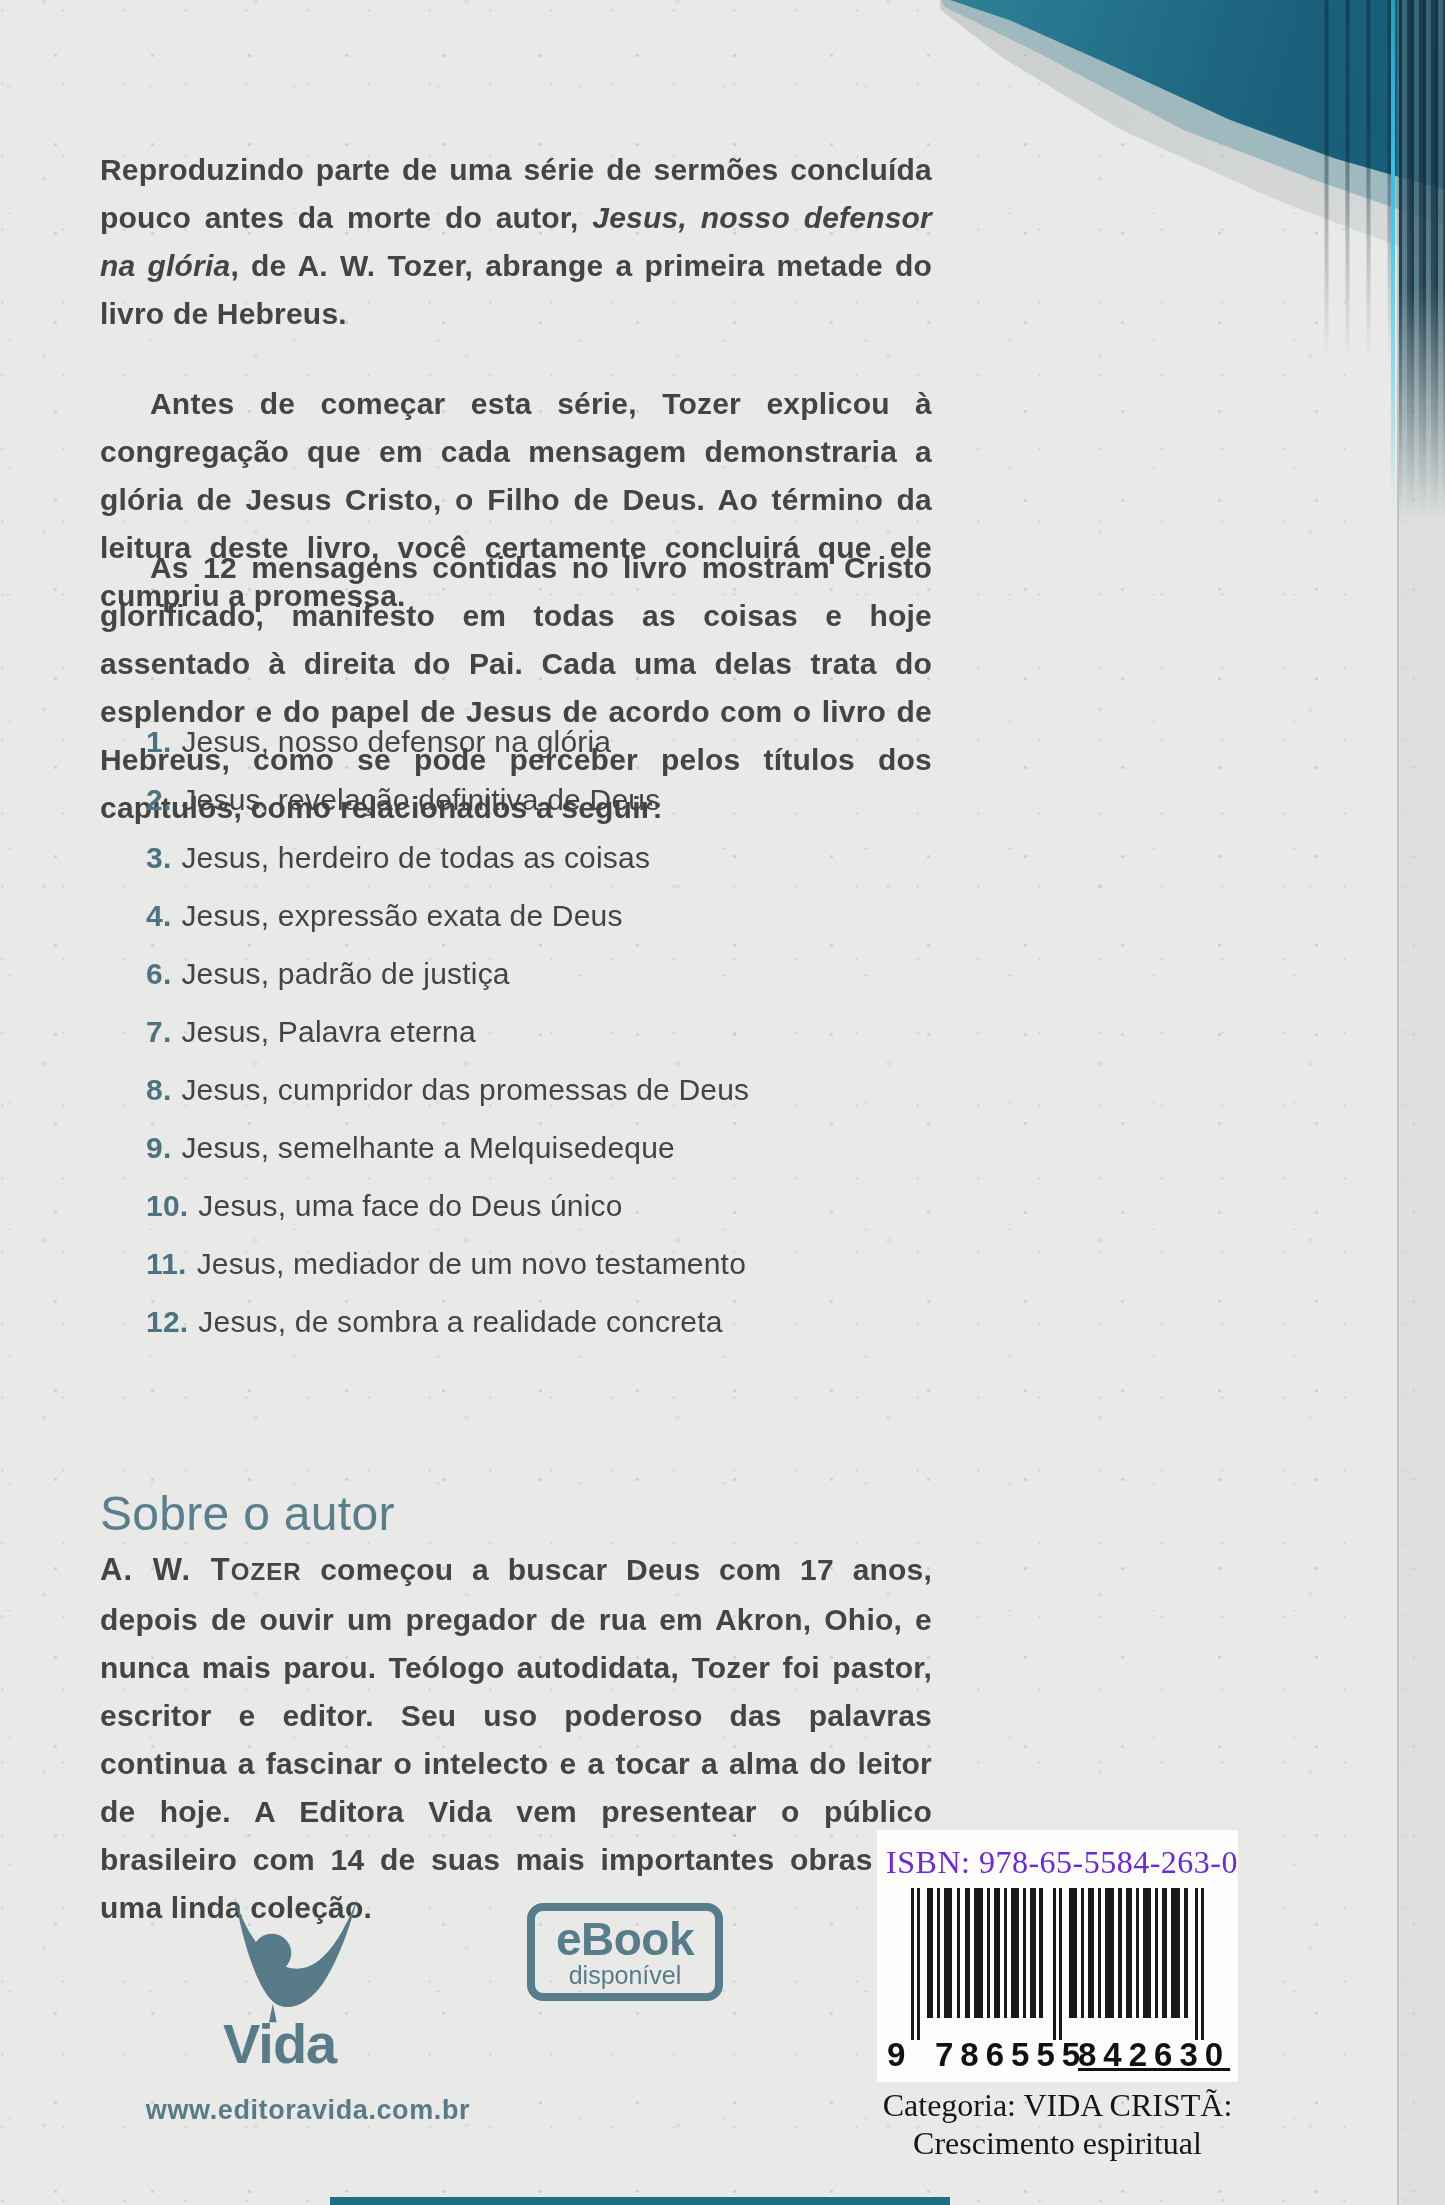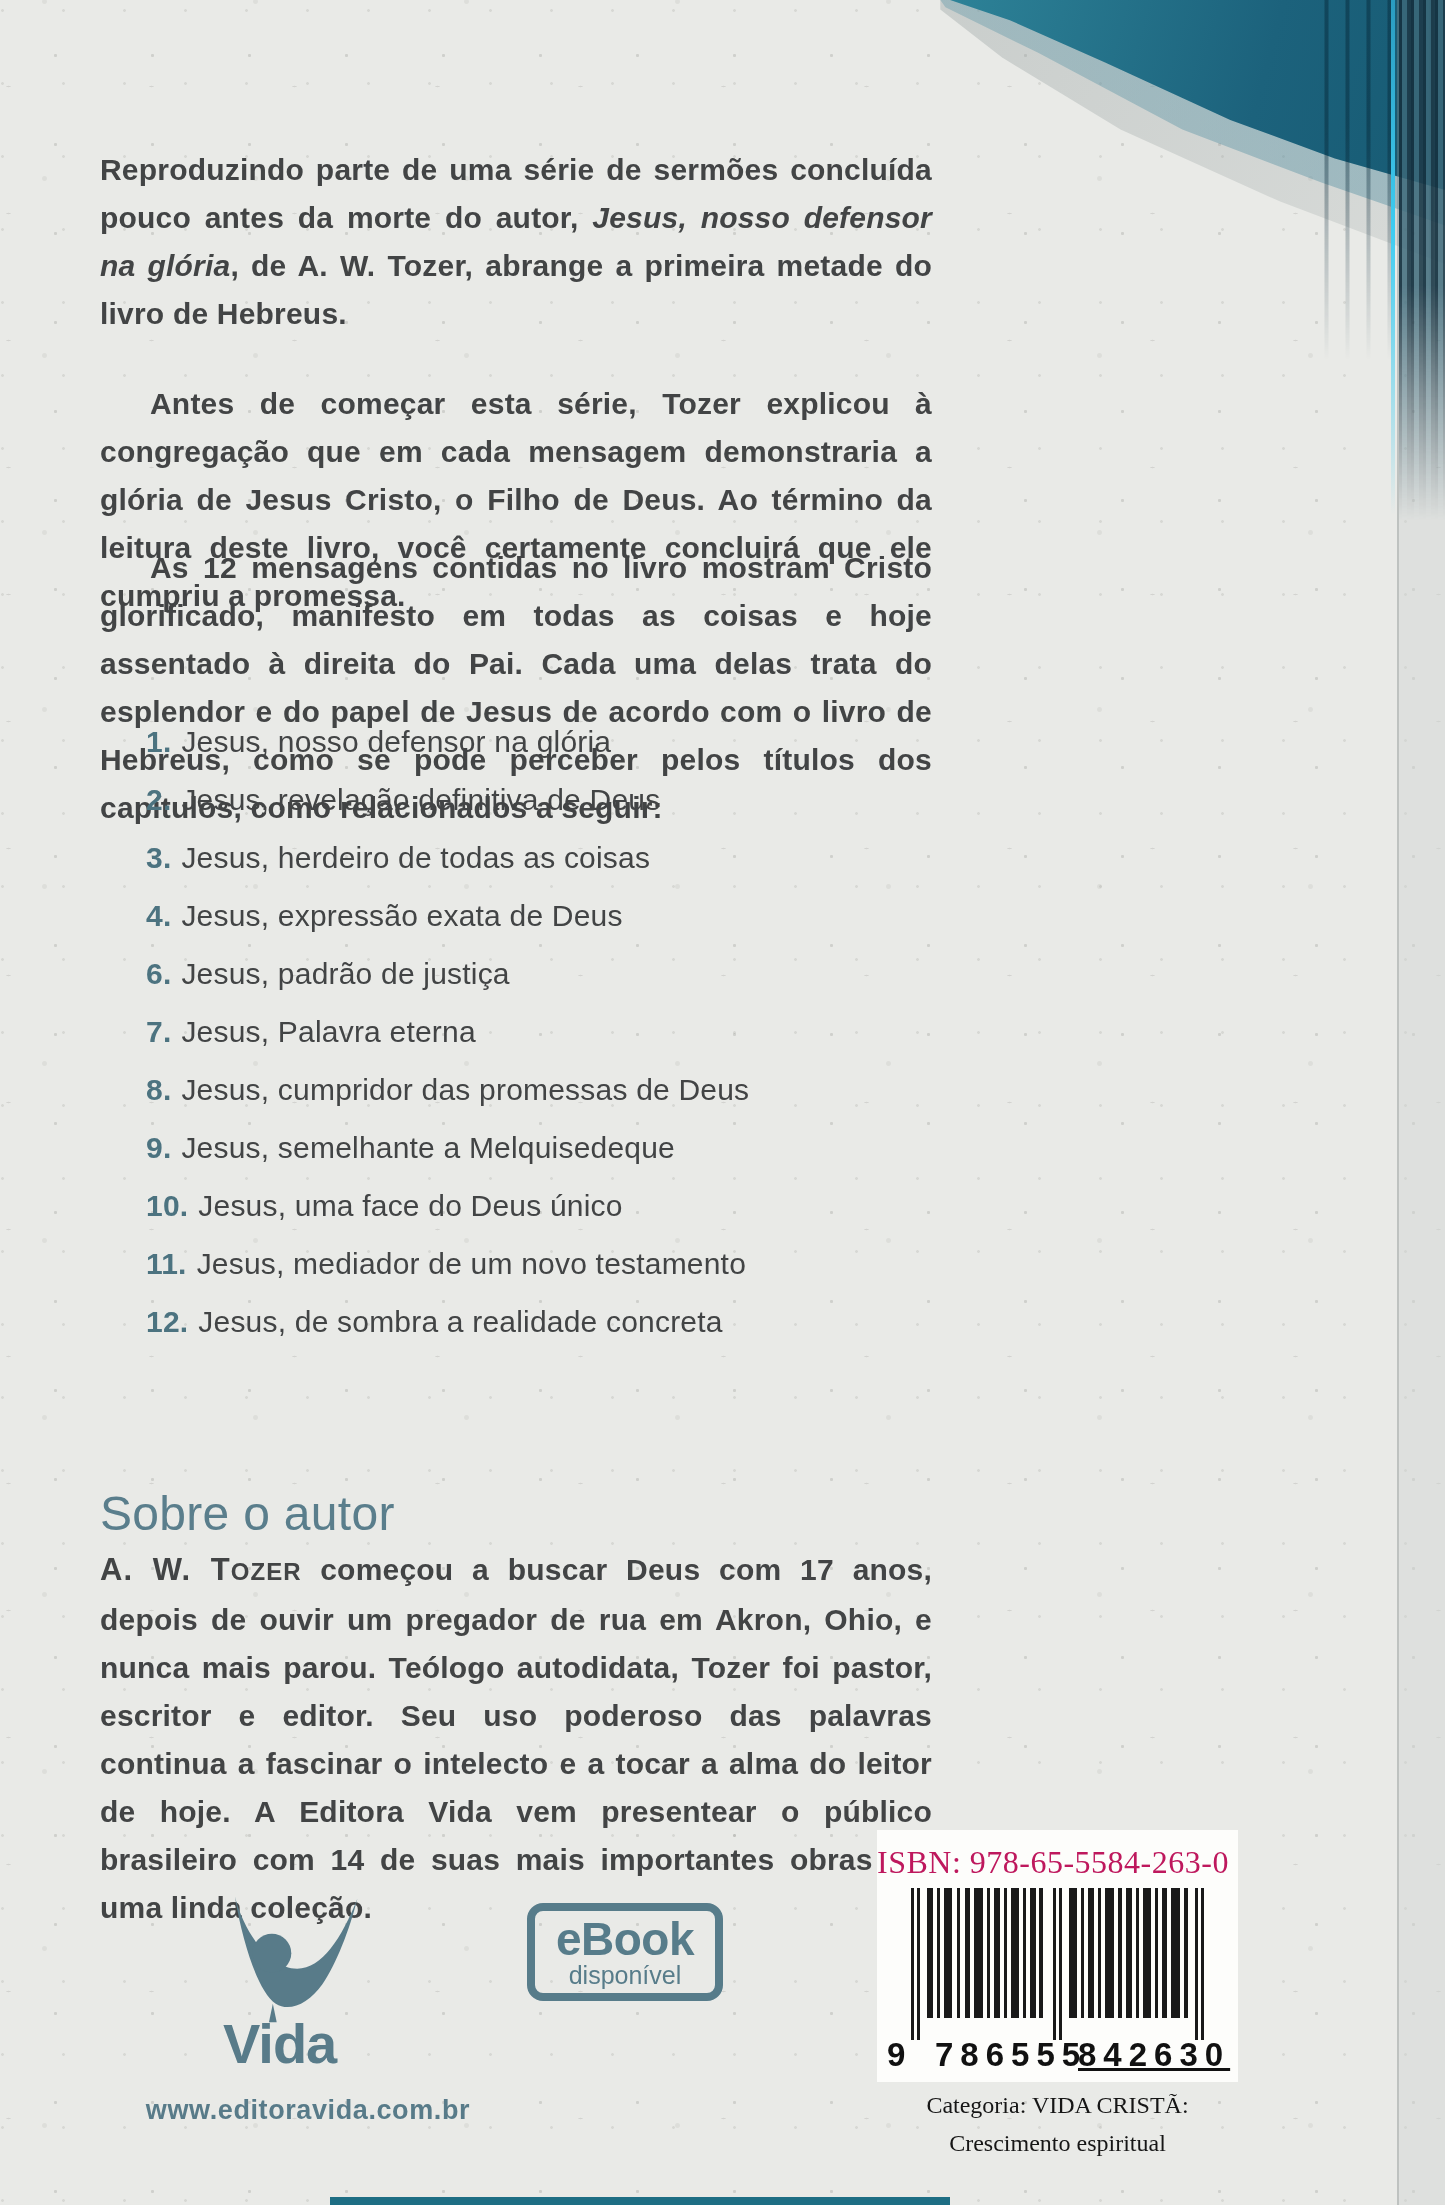--- a/index.html
+++ b/index.html
@@ -70,29 +70,29 @@
   
   .vida-logo{position:absolute;left:233px;top:1894px;width:136px;height:130px;}
   .vida-wordmark{position:absolute;left:223px;top:2016px;width:156px;text-align:left;font-size:56px;font-weight:700;color:#587b89;letter-spacing:-1px;line-height:56px;}
   .site-url{position:absolute;left:128px;top:2095px;width:360px;text-align:center;font-size:27px;font-weight:700;color:#587b89;letter-spacing:.6px;}
 
   .ebook-badge{position:absolute;left:527px;top:1903px;width:180px;height:82px;border:8px solid #577c8a;border-radius:16px;display:flex;flex-direction:column;align-items:center;justify-content:center;}
   .ebook-line1{font-size:46px;line-height:44px;font-weight:700;color:#577c8a;letter-spacing:-.5px;}
   .ebook-line2{font-size:25px;line-height:26px;color:#577c8a;margin-top:1px;}
 
   .isbn-box{position:absolute;left:877px;top:1830px;width:361px;height:252px;background:#fdfdfb;}
-  .isbn-label{position:absolute;left:0;top:14px;width:100%;text-align:left;font-family:"Liberation Serif",serif;font-size:32px;color:#be185d;letter-spacing:.5px;}
+  .isbn-label{position:absolute;left:0;top:14px;width:100%;text-align:right;font-family:"Liberation Serif",serif;font-size:32px;color:#6d28d9;letter-spacing:.5px;}
   .barcode{position:absolute;left:30px;top:58px;width:300px;height:152px;}
   .barcode rect{fill:#191919;}
   .digits{position:absolute;top:206px;font-size:33px;font-weight:700;color:#111;font-family:"Liberation Sans",sans-serif;}
   #d-lead{left:10px;}
   #d-g1{left:58px;letter-spacing:7px;}
   #d-g2{left:201px;letter-spacing:7px;text-decoration:underline;}
 
-  .category{position:absolute;left:877px;top:2086px;width:361px;text-align:center;font-family:"Liberation Serif",serif;font-size:24px;line-height:38px;color:#161616;}
+  .category{position:absolute;left:877px;top:2086px;width:361px;text-align:center;font-family:"Liberation Serif",serif;font-size:32px;line-height:38px;color:#161616;}
 </style>
 </head>
 <body>
 
 <div class="cover">
 
   <div class="wash-layer wash-mist"></div>
   <div class="wash-layer wash-fringe"></div>
   <div class="wash-layer wash-core"></div>
   <div class="wash-streaks"></div>

